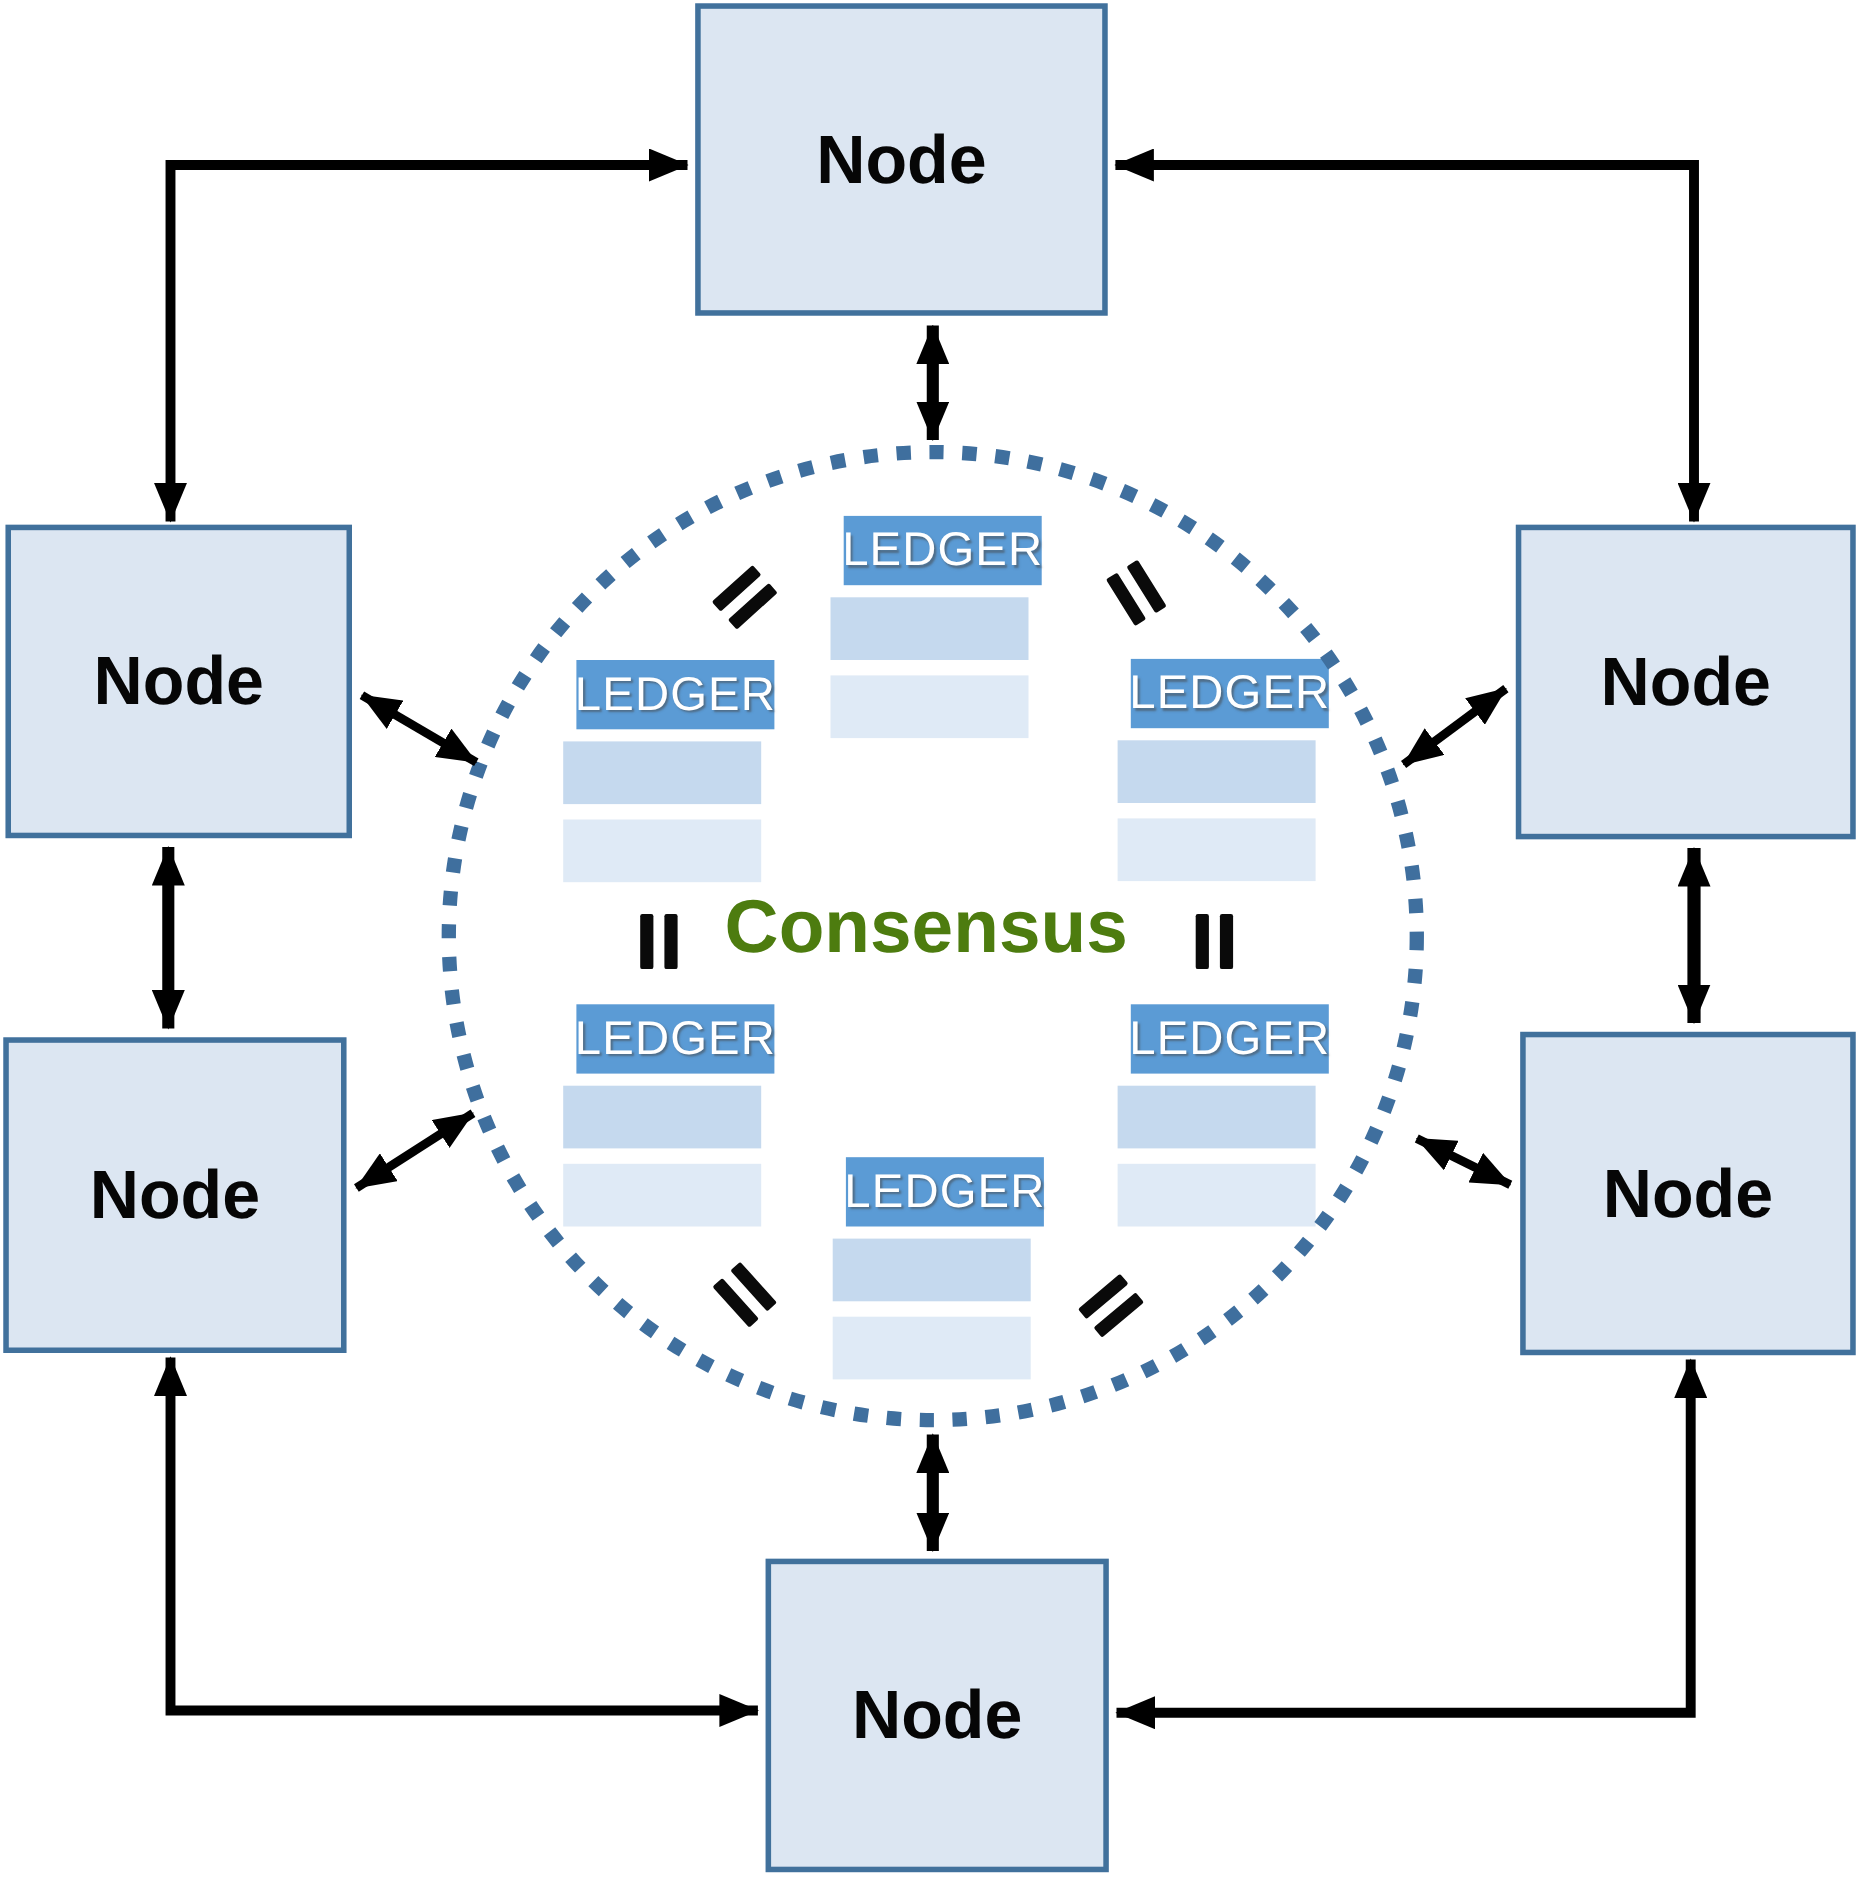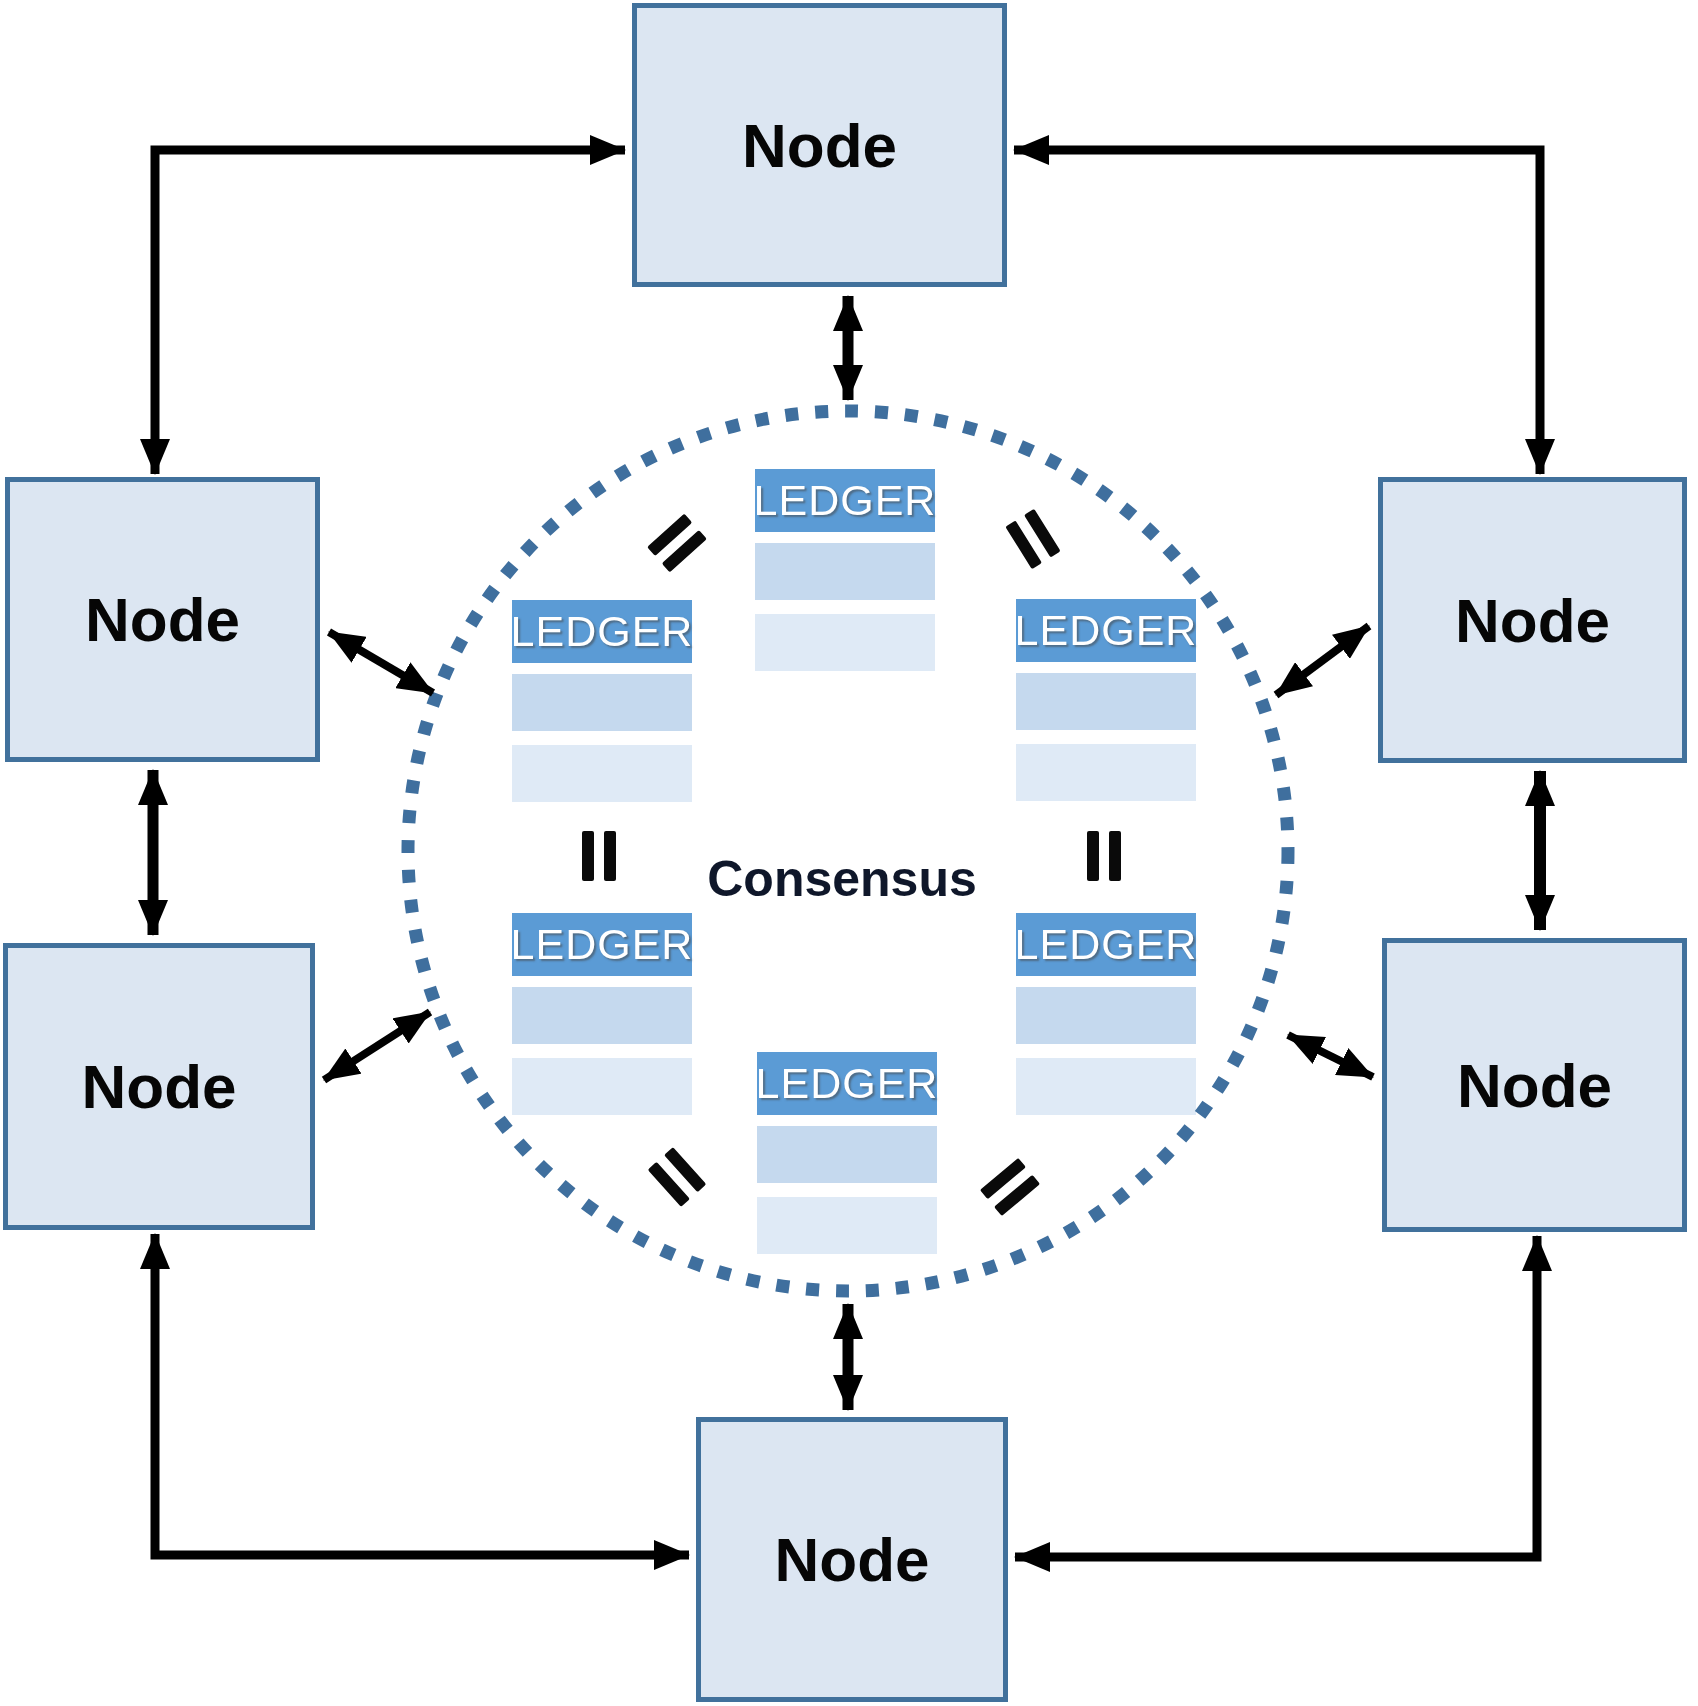--- a/index.html
+++ b/index.html
@@ -23,38 +23,39 @@
   }
   
   .ledger{position:absolute;width:180px;}
   .ledger .hdr{
     height:63px;width:180px;
     background:var(--ledger-header,#5b9bd5);
     color:#ffffff;font-size:43px;font-weight:400;letter-spacing:1px;
     display:flex;align-items:center;justify-content:center;
     text-shadow:2px 2px 2px rgba(70,70,70,.55);
     margin-bottom:11px;
+    margin-left:12px;
   }
   .ledger .row1{
     height:57px;width:180px;background:var(--ledger-row-dark,#c5d9ee);margin-bottom:14px;
   }
   .ledger .row2{
     height:57px;width:180px;background:var(--ledger-row-light,#dfeaf6);
   }
   
   .eq{
     position:absolute;width:50px;height:34px;
     display:flex;flex-direction:column;justify-content:space-between;
   }
   .eq .bar{width:50px;height:12px;background:#0a0a0a;border-radius:2px;}
   
   .consensus{
-    position:absolute;left:592px;top:833px;width:500px;height:92px;
+    position:absolute;left:592px;top:796px;width:500px;height:92px;
     display:flex;align-items:center;justify-content:center;
-    font-size:50px;font-weight:700;color:#0f172a;
+    font-size:68px;font-weight:700;color:#4d7c0f;
   }
   
   svg.wires{position:absolute;left:0;top:0;pointer-events:none;}
   .ring{fill:none;stroke:var(--circle-dot,#3f6f9e);stroke-width:13;stroke-dasharray:13 17;}
   .wire{stroke:#000;fill:none;}
 </style>
 </head>
 <body>
 
 <div id="canvas">

